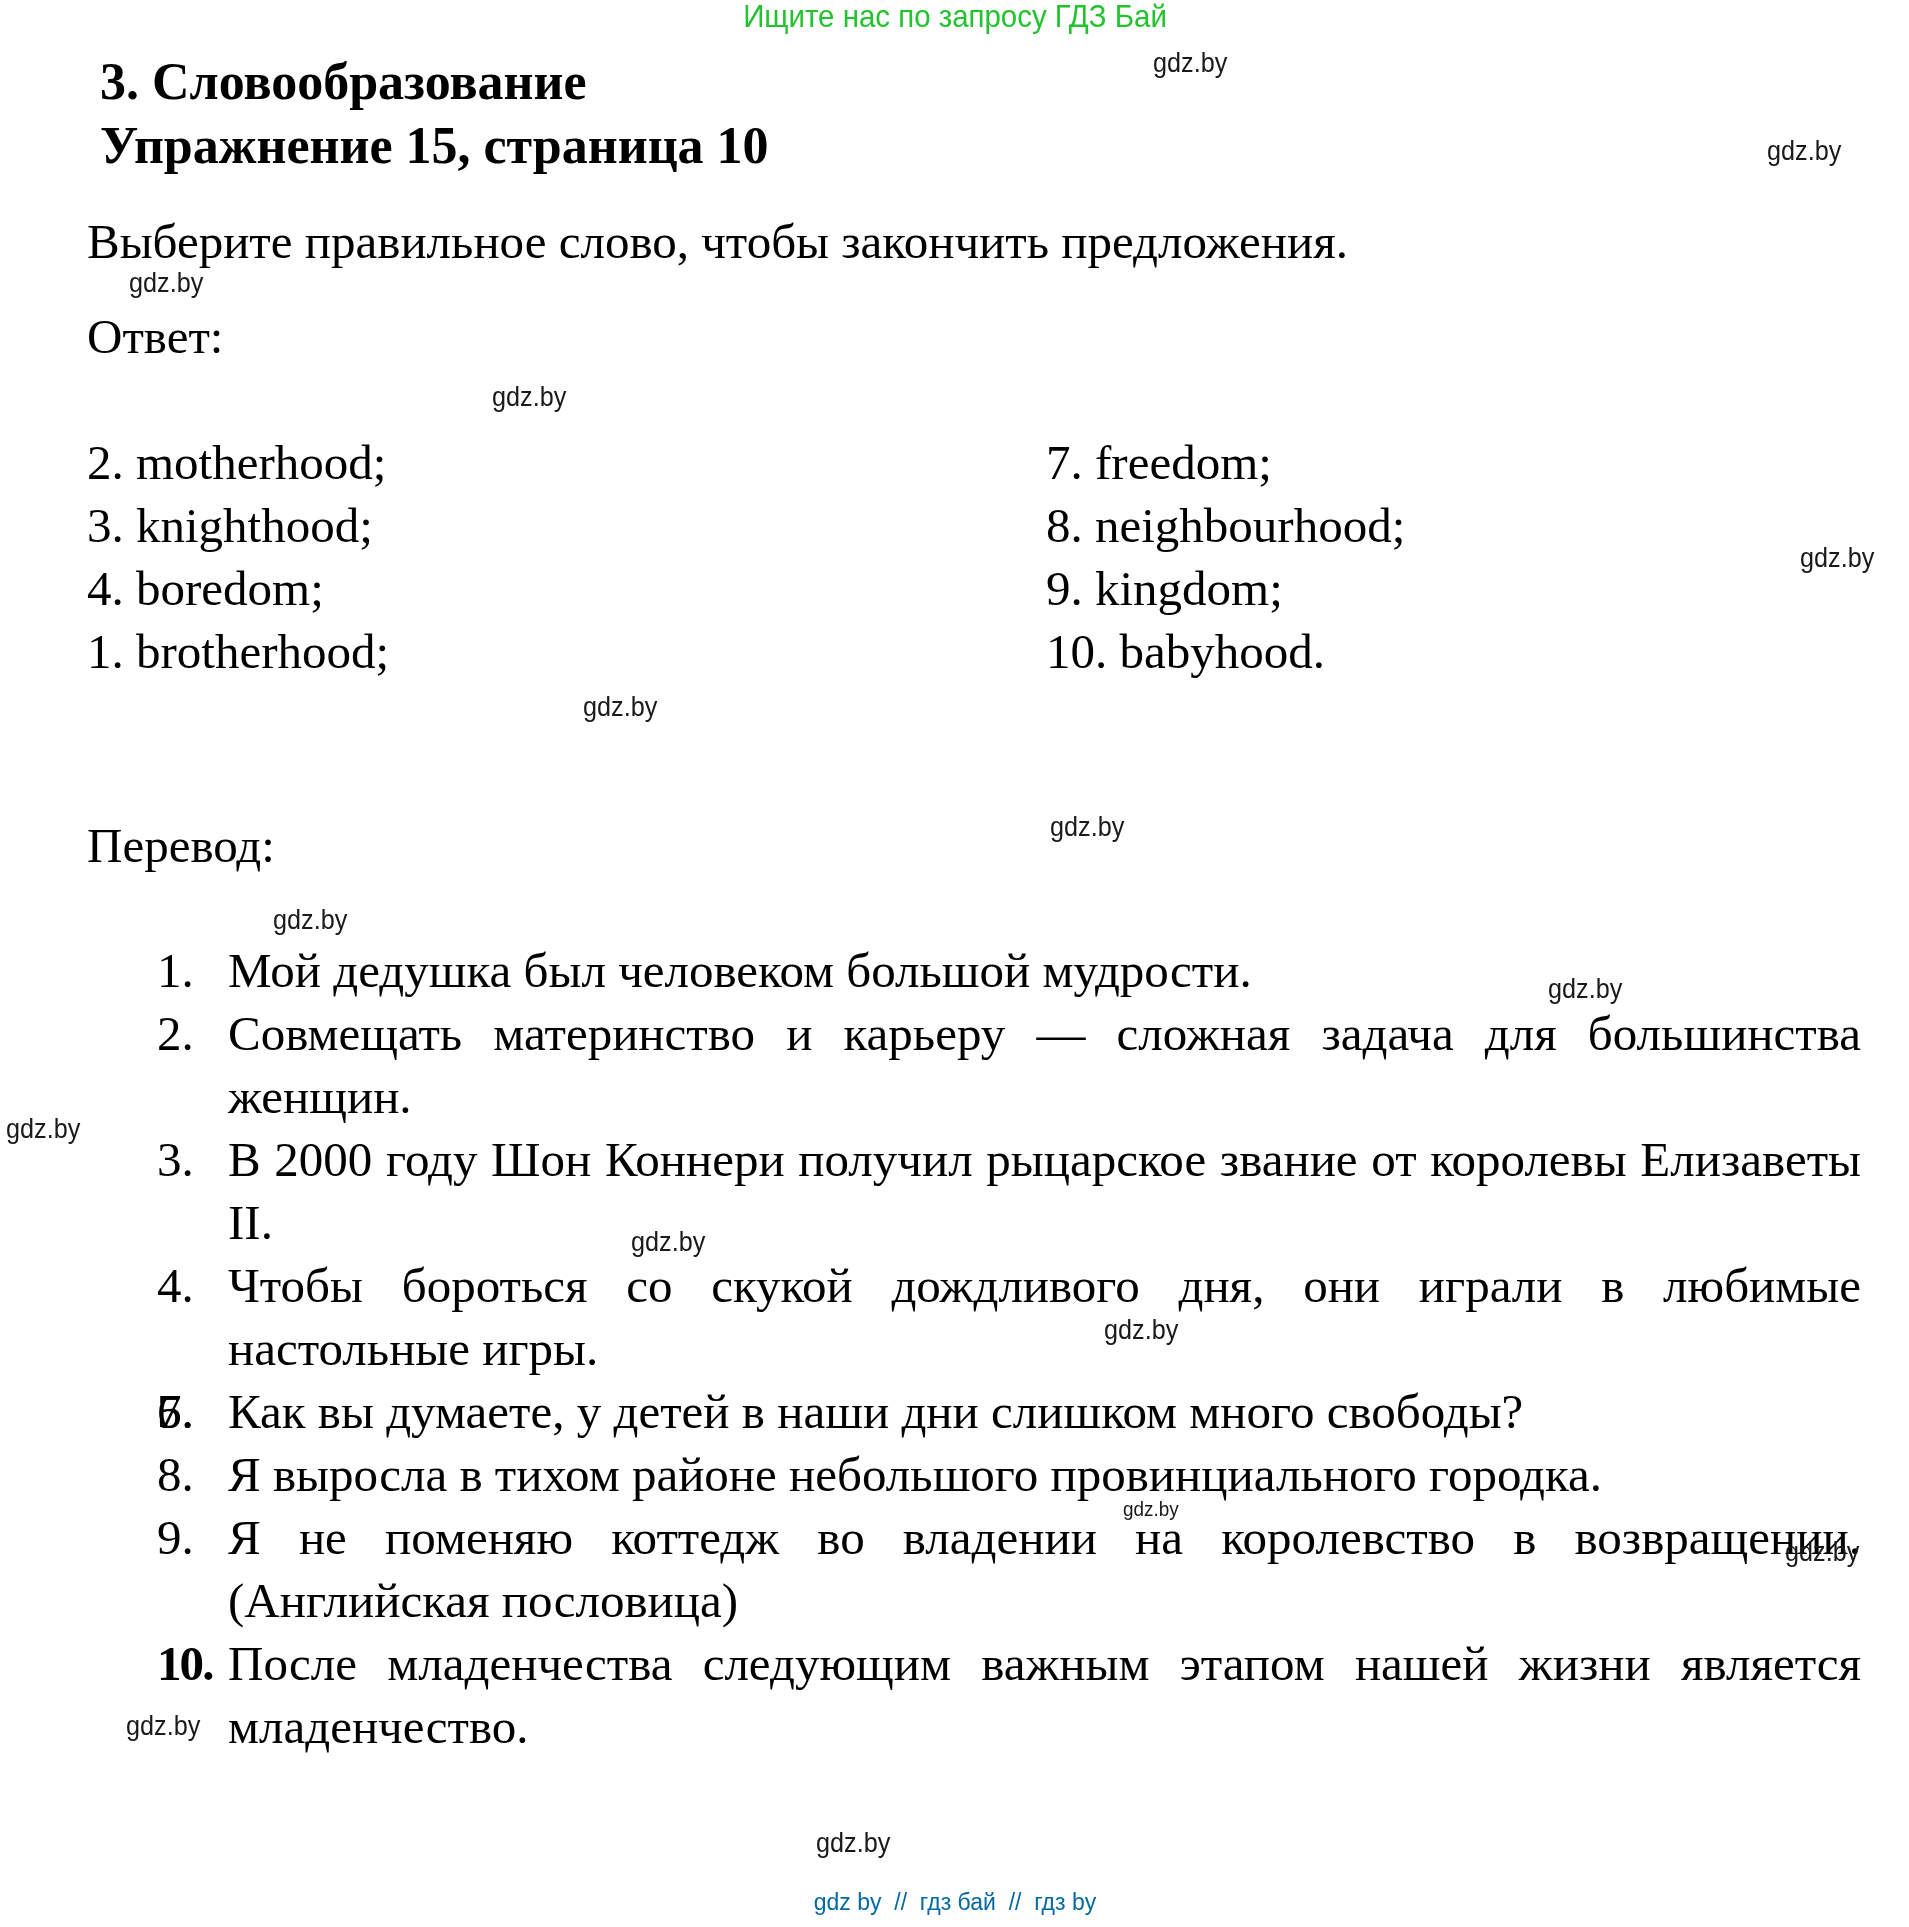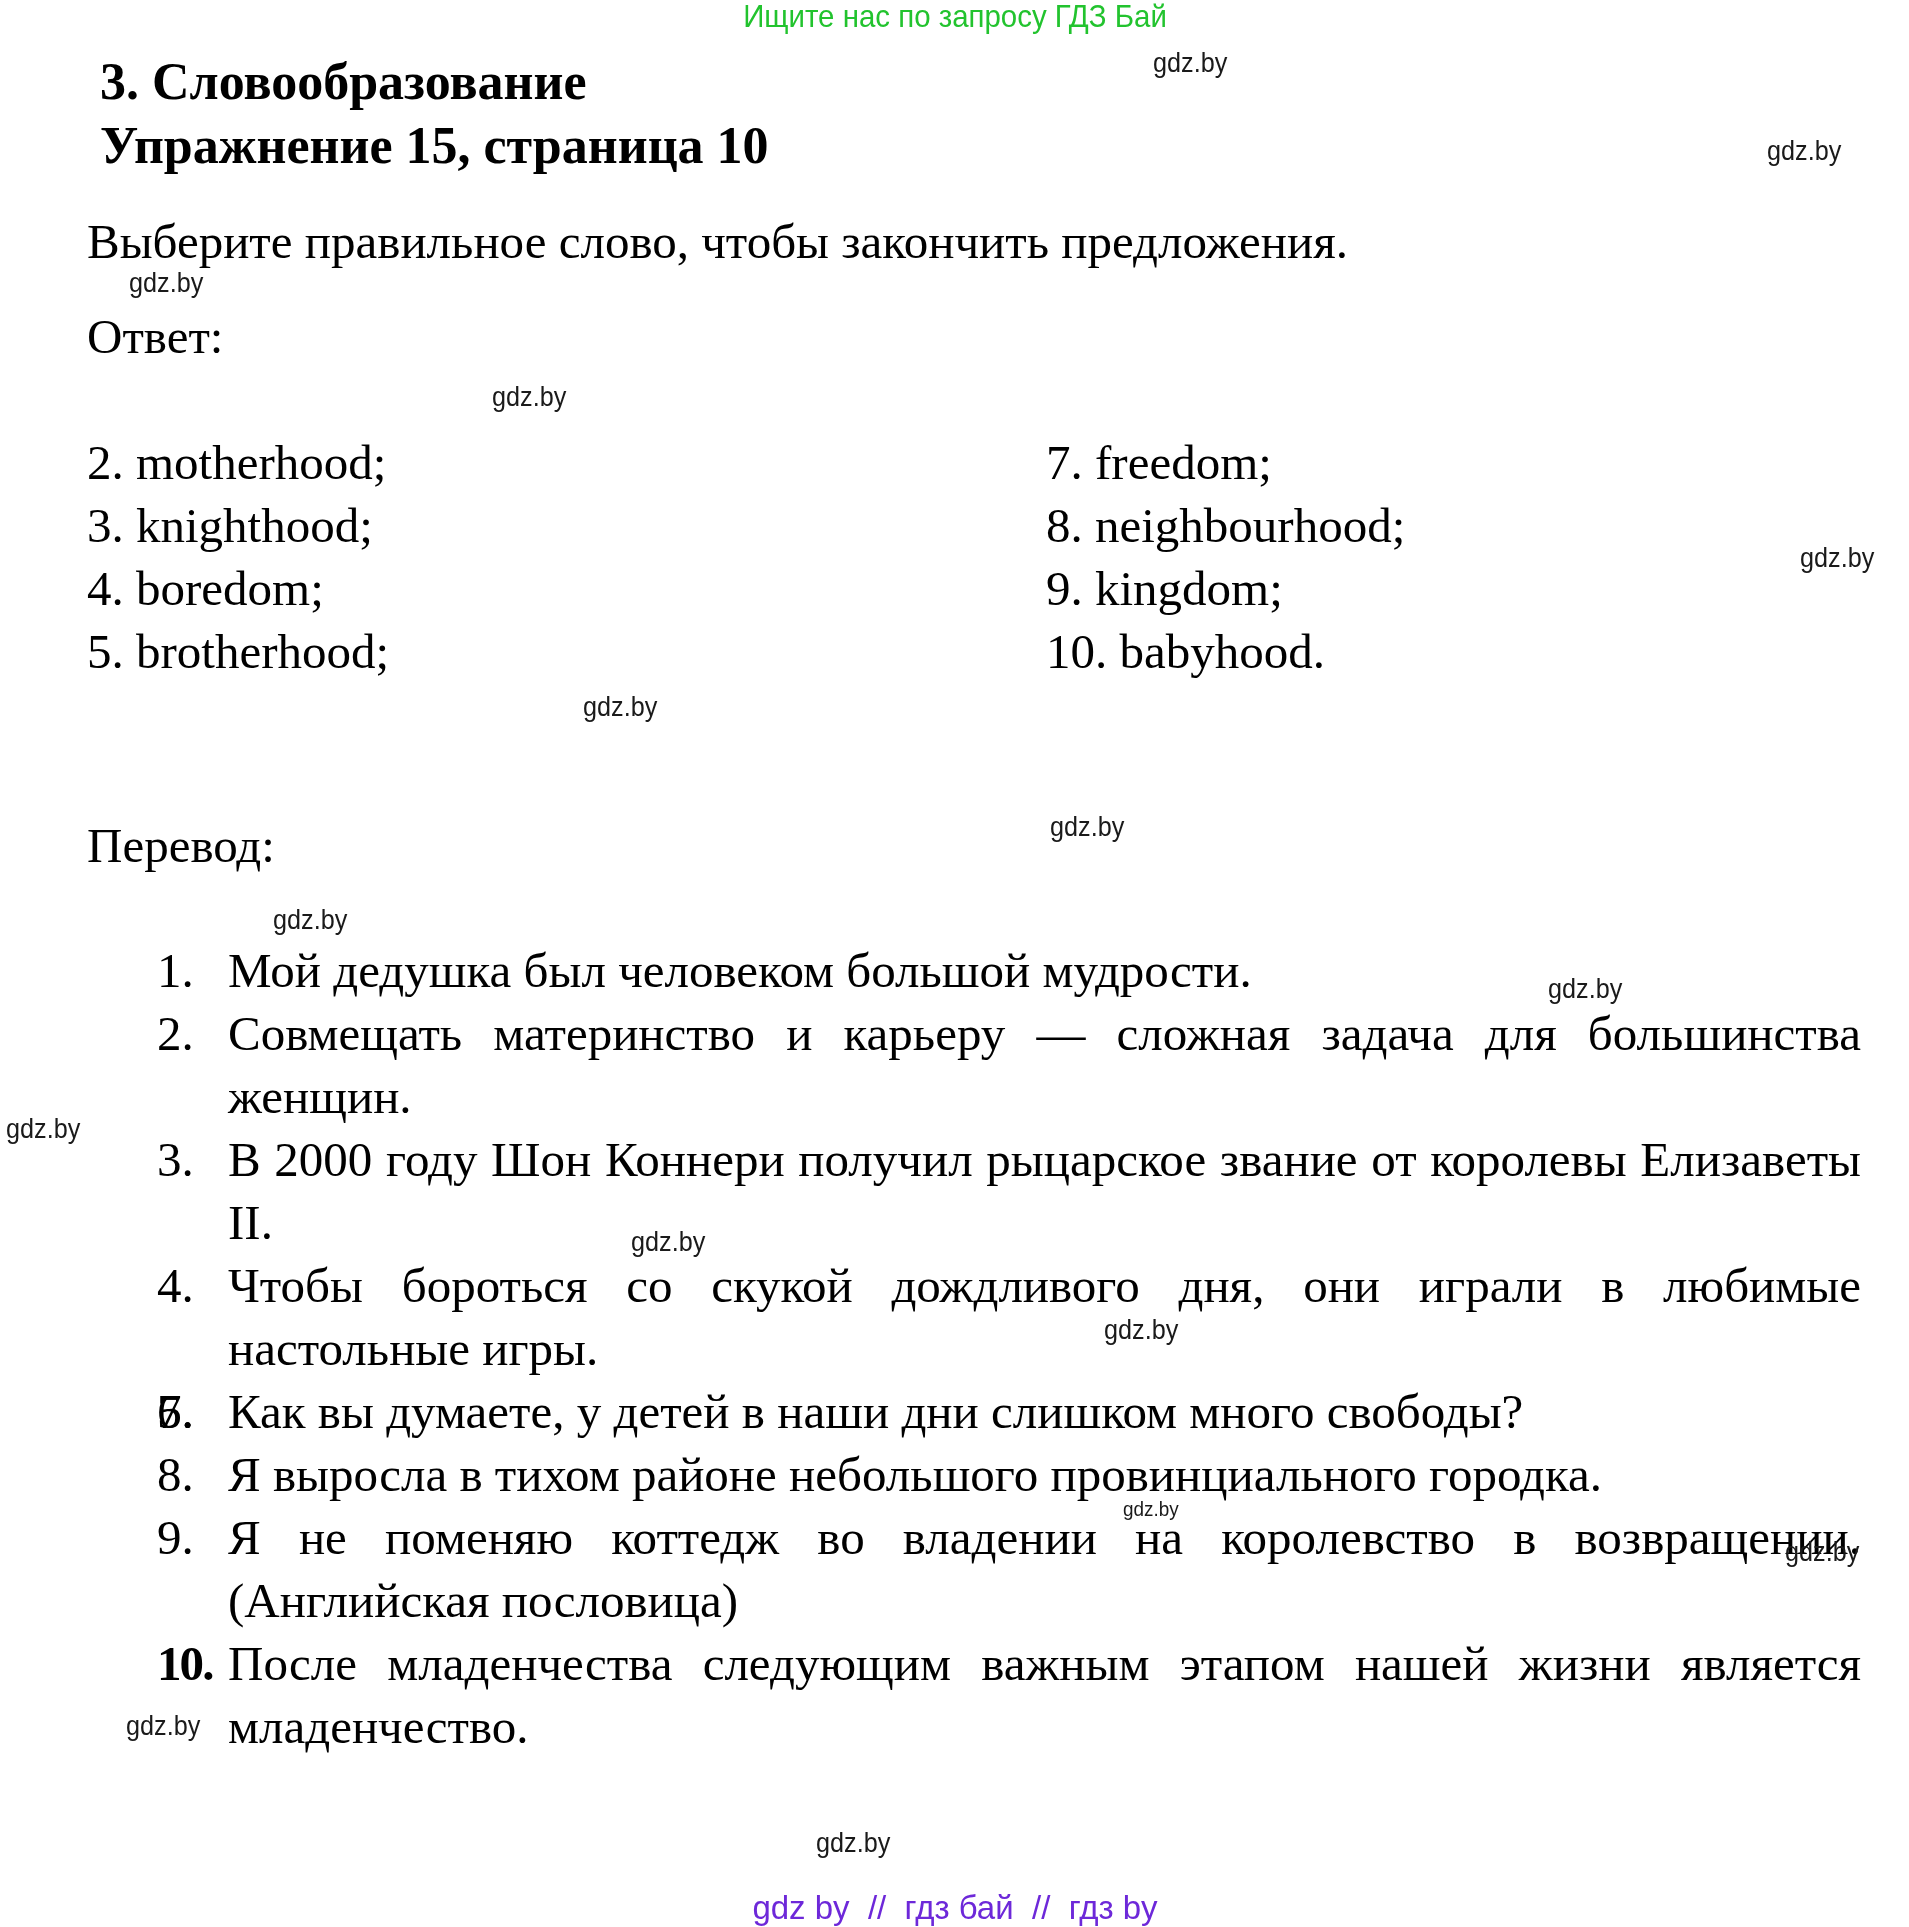--- a/index.html
+++ b/index.html
@@ -78,42 +78,42 @@
     font-size: 28px;
     color: #1a1a1a;
     white-space: nowrap;
     transform: scaleX(0.9);
     transform-origin: left;
   }
   .footer {
     left: 0; width: 1910px; top: 1889px;
     text-align: center;
     font-family: "Liberation Sans", "DejaVu Sans", sans-serif;
-    font-size: 33px;
-    color: #6d28d9;
+    font-size: 23px;
+    color: #0369a1;
     white-space: pre;
   }
 </style>
 </head>
 <body>
 
 <div class="abs promo">Ищите нас по запросу ГДЗ Бай</div>
 
 <div class="abs h1" style="top:51px;">3. Словообразование</div>
 <div class="abs h1" style="top:115px;">Упражнение 15, страница 10</div>
 <div class="abs body-text" style="left:87px; top:181px;margin-top:29px;">Выберите правильное слово, чтобы закончить предложения.</div>
 
 <div class="abs body-text" style="left:87px; top:305px;">Ответ:</div>
 
 <div class="abs answers">
   <div class="col col1">
     <div class="row">2. motherhood;</div>
     <div class="row">3. knighthood;</div>
     <div class="row">4. boredom;</div>
-    <div class="row">5. brotherhood;</div>
+    <div class="row">1. brotherhood;</div>
   </div>
   <div class="col col2">
     <div class="row">7. freedom;</div>
     <div class="row">8. neighbourhood;</div>
     <div class="row">9. kingdom;</div>
     <div class="row">10. babyhood.</div>
   </div>
 </div>
 
 <div class="abs body-text" style="left:87px; top:814px;">Перевод:</div>

